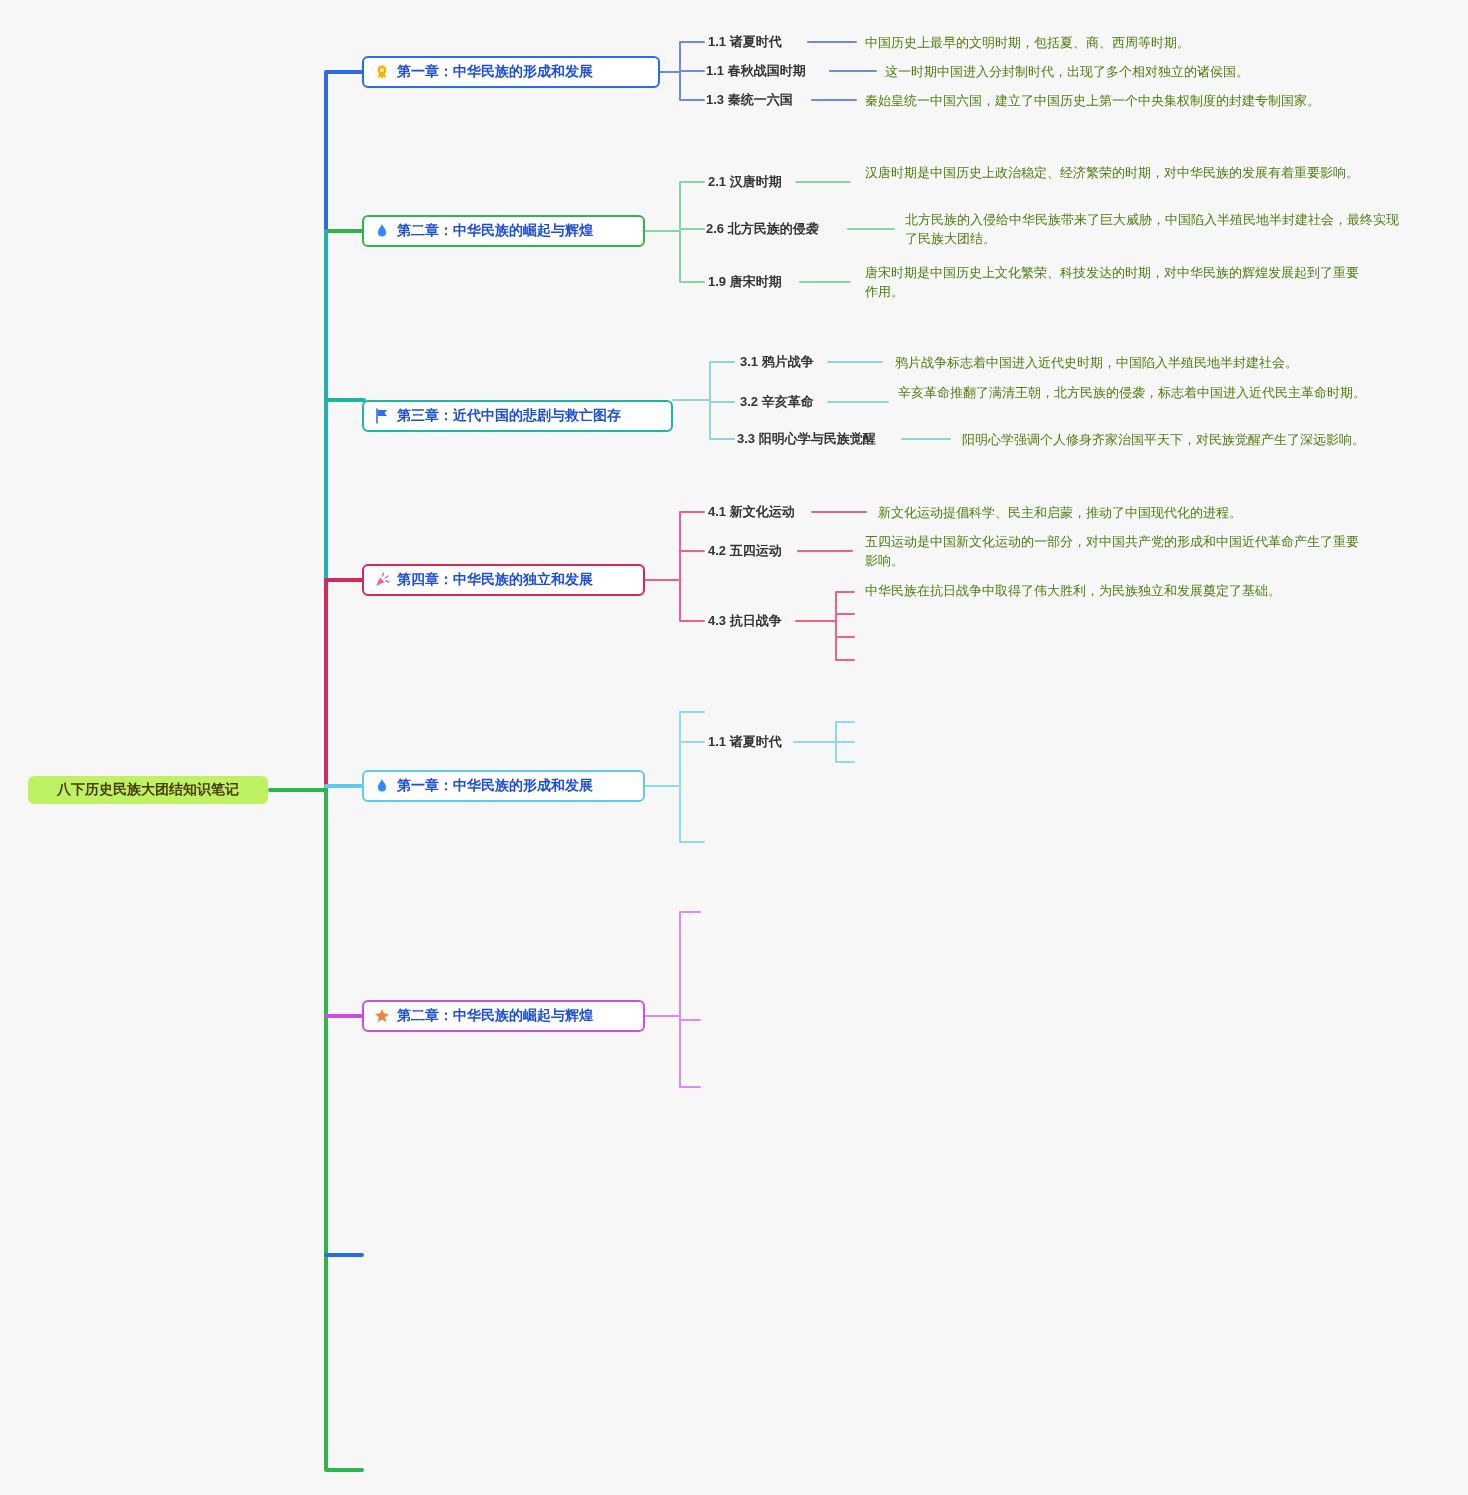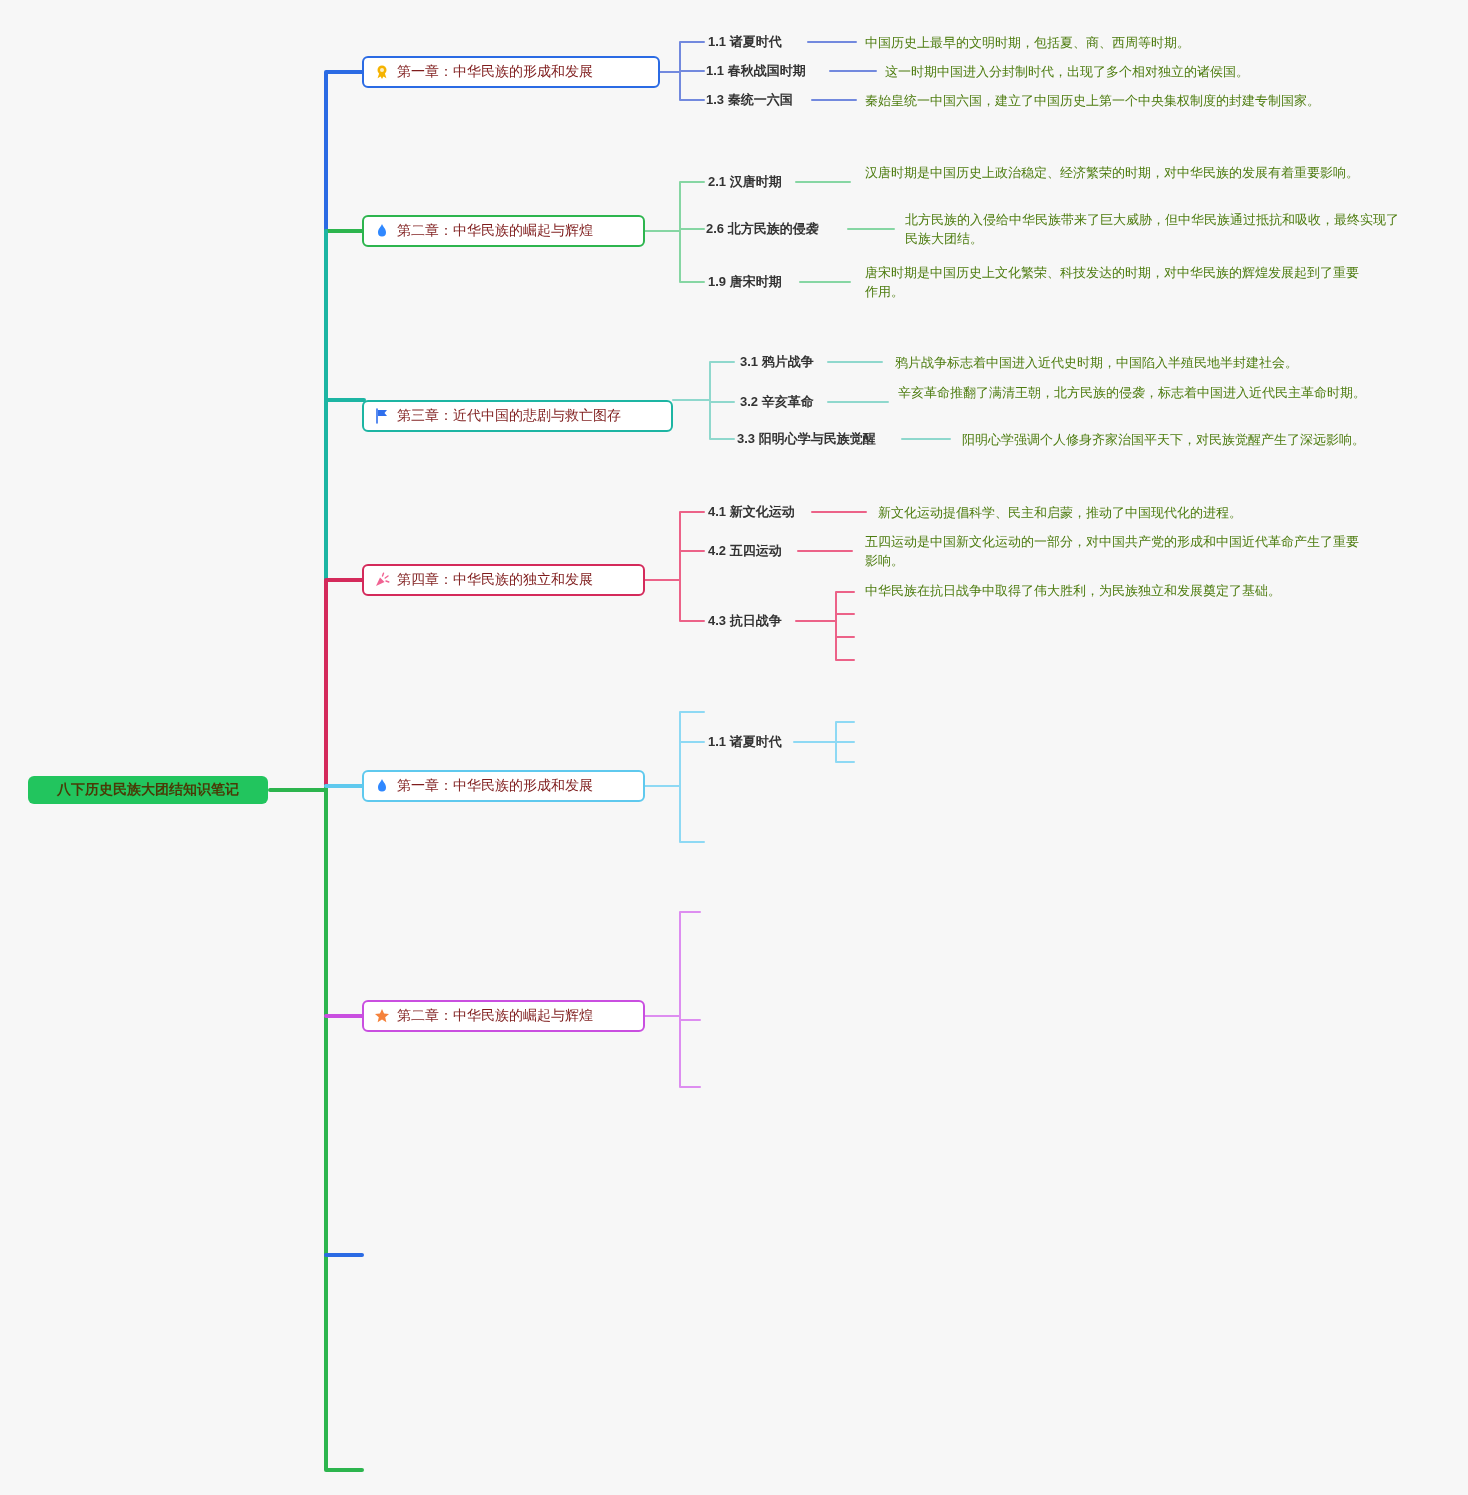--- a/index.html
+++ b/index.html
@@ -3,28 +3,28 @@
 <meta charset="utf-8">
 <style>
   html,body{margin:0;padding:0;background:#f7f7f7;}
   .canvas{
     position:relative;width:1468px;height:1495px;background:#f7f7f7;
     font-family:"Liberation Sans","DejaVu Sans",sans-serif;color:#333;overflow:hidden;
   }
   .wires{position:absolute;left:0;top:0;}
   .node-root{
     position:absolute;box-sizing:border-box;height:28px;width:240px;
-    background:#22c55e;border-radius:6px;display:flex;align-items:center;justify-content:center;
+    background:#bef264;border-radius:6px;display:flex;align-items:center;justify-content:center;
     font-size:14px;font-weight:bold;color:#4a3a06;white-space:nowrap;
   }
   .node-chapter{
     position:absolute;box-sizing:border-box;height:32px;
     background:#ffffff;border:2px solid #999;border-radius:6px;
     display:flex;align-items:center;gap:7px;padding:0 10px;
-    font-size:14px;font-weight:normal;color:#7f1d1d;white-space:nowrap;
+    font-size:14px;font-weight:bold;color:#1d4ed8;white-space:nowrap;
   }
   .b-blue{border-color:#2b6be4;}
   .b-green{border-color:#2db54e;}
   .b-teal{border-color:#1db5a3;margin-top:16px;}
   .b-crimson{border-color:#d42a5b;}
   .b-cyan{border-color:#5fc9ee;}
   .b-magenta{border-color:#c94fe0;}
   .icon{display:inline-flex;width:16px;height:16px;flex:0 0 auto;}
   .icon svg{width:16px;height:16px;}
   .topic{
@@ -94,21 +94,21 @@
     <span class="icon">
       <svg viewBox="0 0 16 16">
           <path d="M8 1 C9 4 12 5.5 12 9.5 a4 4 0 0 1 -8 0 C4 5.5 7 4 8 1 Z" fill="#2f88ff"></path>
         </svg>
     </span>
     <span>第二章：中华民族的崛起与辉煌</span>
   </div>
   <div class="topic" style="left:708px;top:173px;">2.1 汉唐时期</div>
   <div class="desc" style="left:865px;top:163px;width:500px;">汉唐时期是中国历史上政治稳定、经济繁荣的时期，对中华民族的发展有着重要影响。</div>
   <div class="topic" style="left:706px;top:220px;">2.6 北方民族的侵袭</div>
-  <div class="desc" style="left:905px;top:210px;width:500px;">北方民族的入侵给中华民族带来了巨大威胁，但中华民族通过抵抗和吸收，最终实现了民族大团结。</div>
+  <div class="desc" style="left:905px;top:210px;width:500px;">北方民族的入侵给中华民族带来了巨大威胁，中国陷入半殖民地半封建社会，最终实现了民族大团结。</div>
   <div class="topic" style="left:708px;top:273px;">1.9 唐宋时期</div>
   <div class="desc" style="left:865px;top:263px;width:495px;">唐宋时期是中国历史上文化繁荣、科技发达的时期，对中华民族的辉煌发展起到了重要作用。</div>
 
   <div class="node-chapter b-teal" style="left:362px;top:384px;width:311px;">
     <span class="icon">
       <svg viewBox="0 0 16 16">
           <path d="M3 1 V15" stroke="#2f6fed" stroke-width="1.6" stroke-linecap="round"></path>
           <path d="M4 2 H13 L10.5 5 L13 8 H4 Z" fill="#2f6fed"></path>
         </svg>
     </span>

